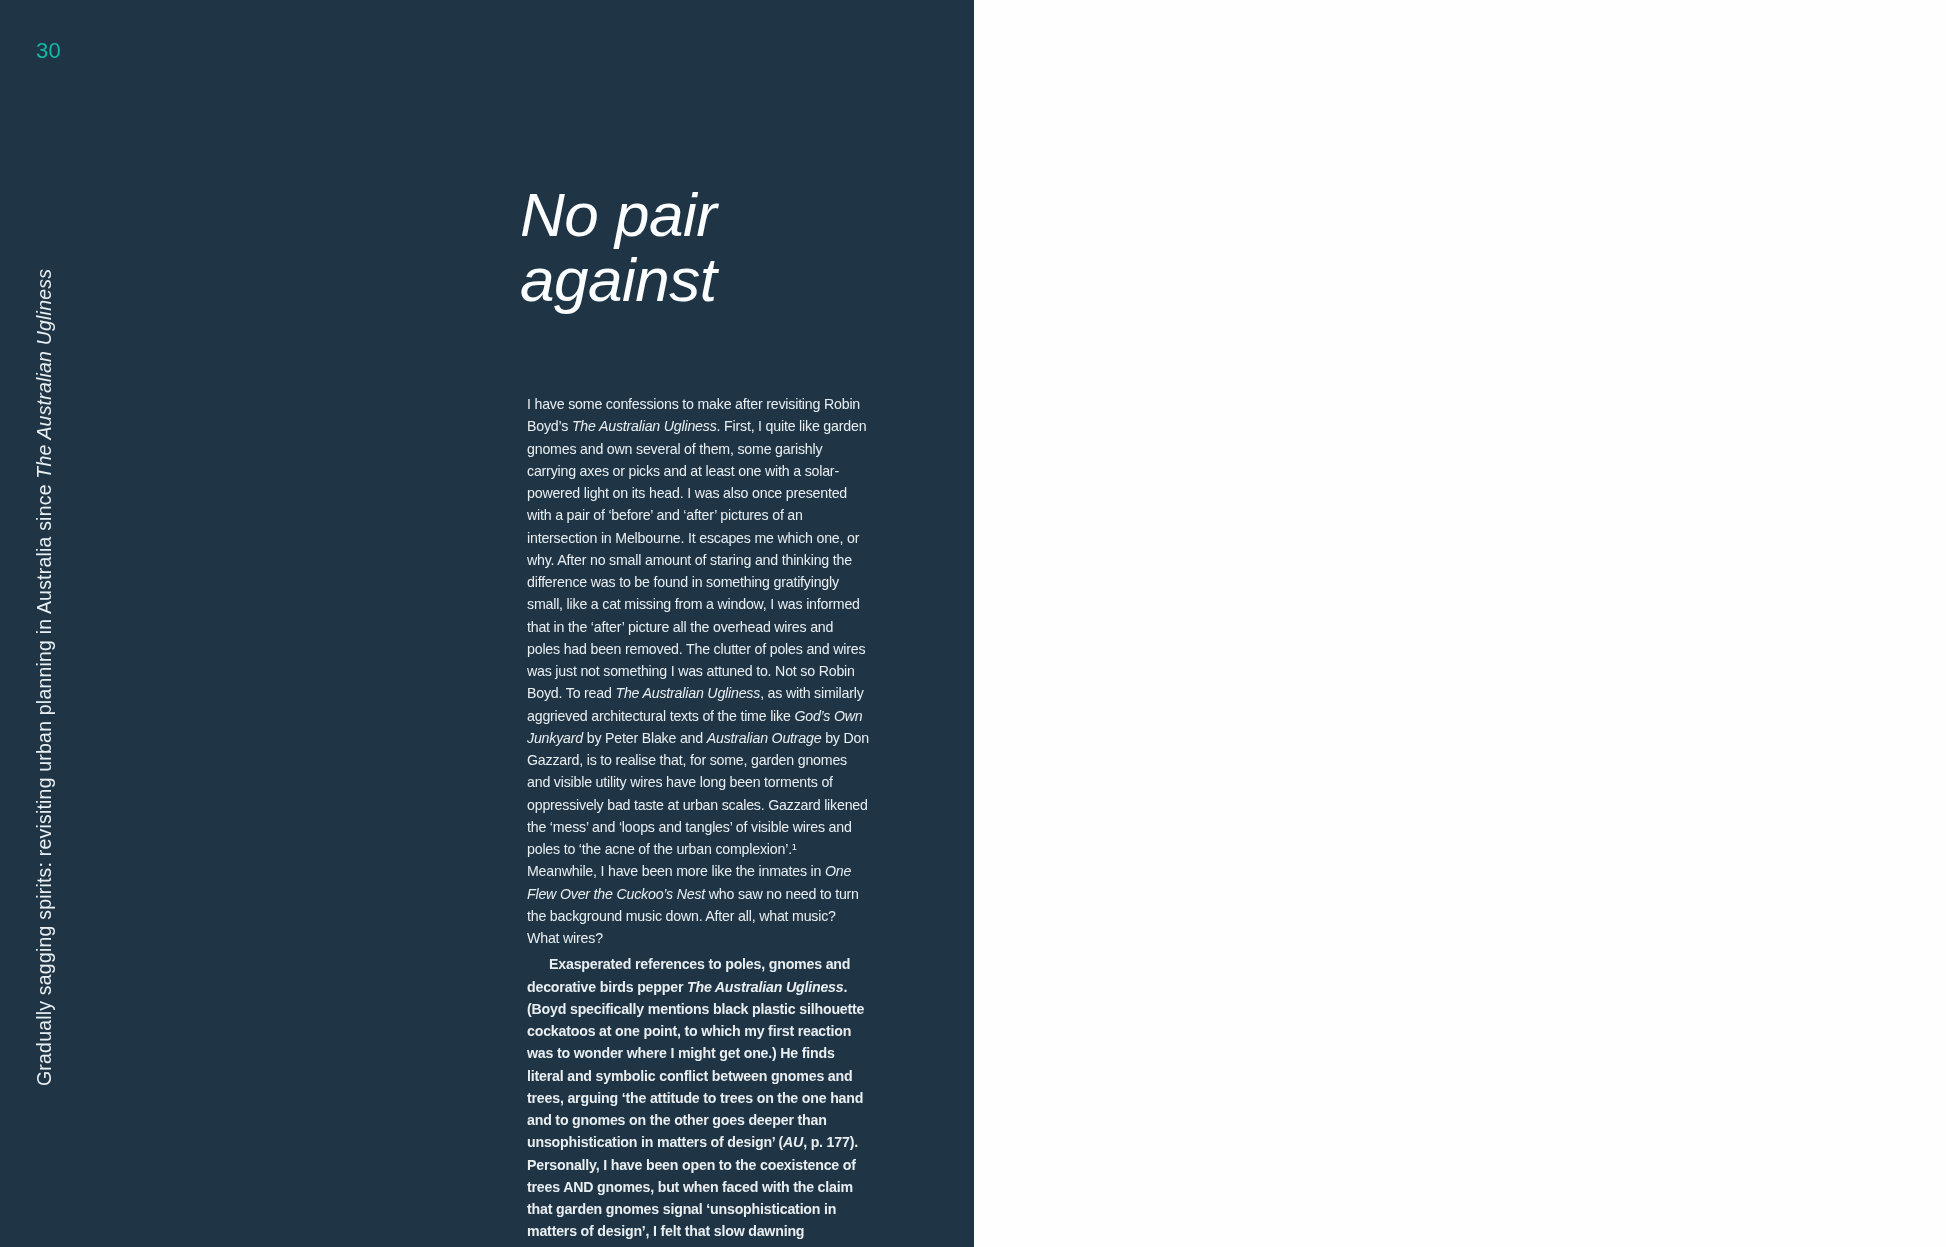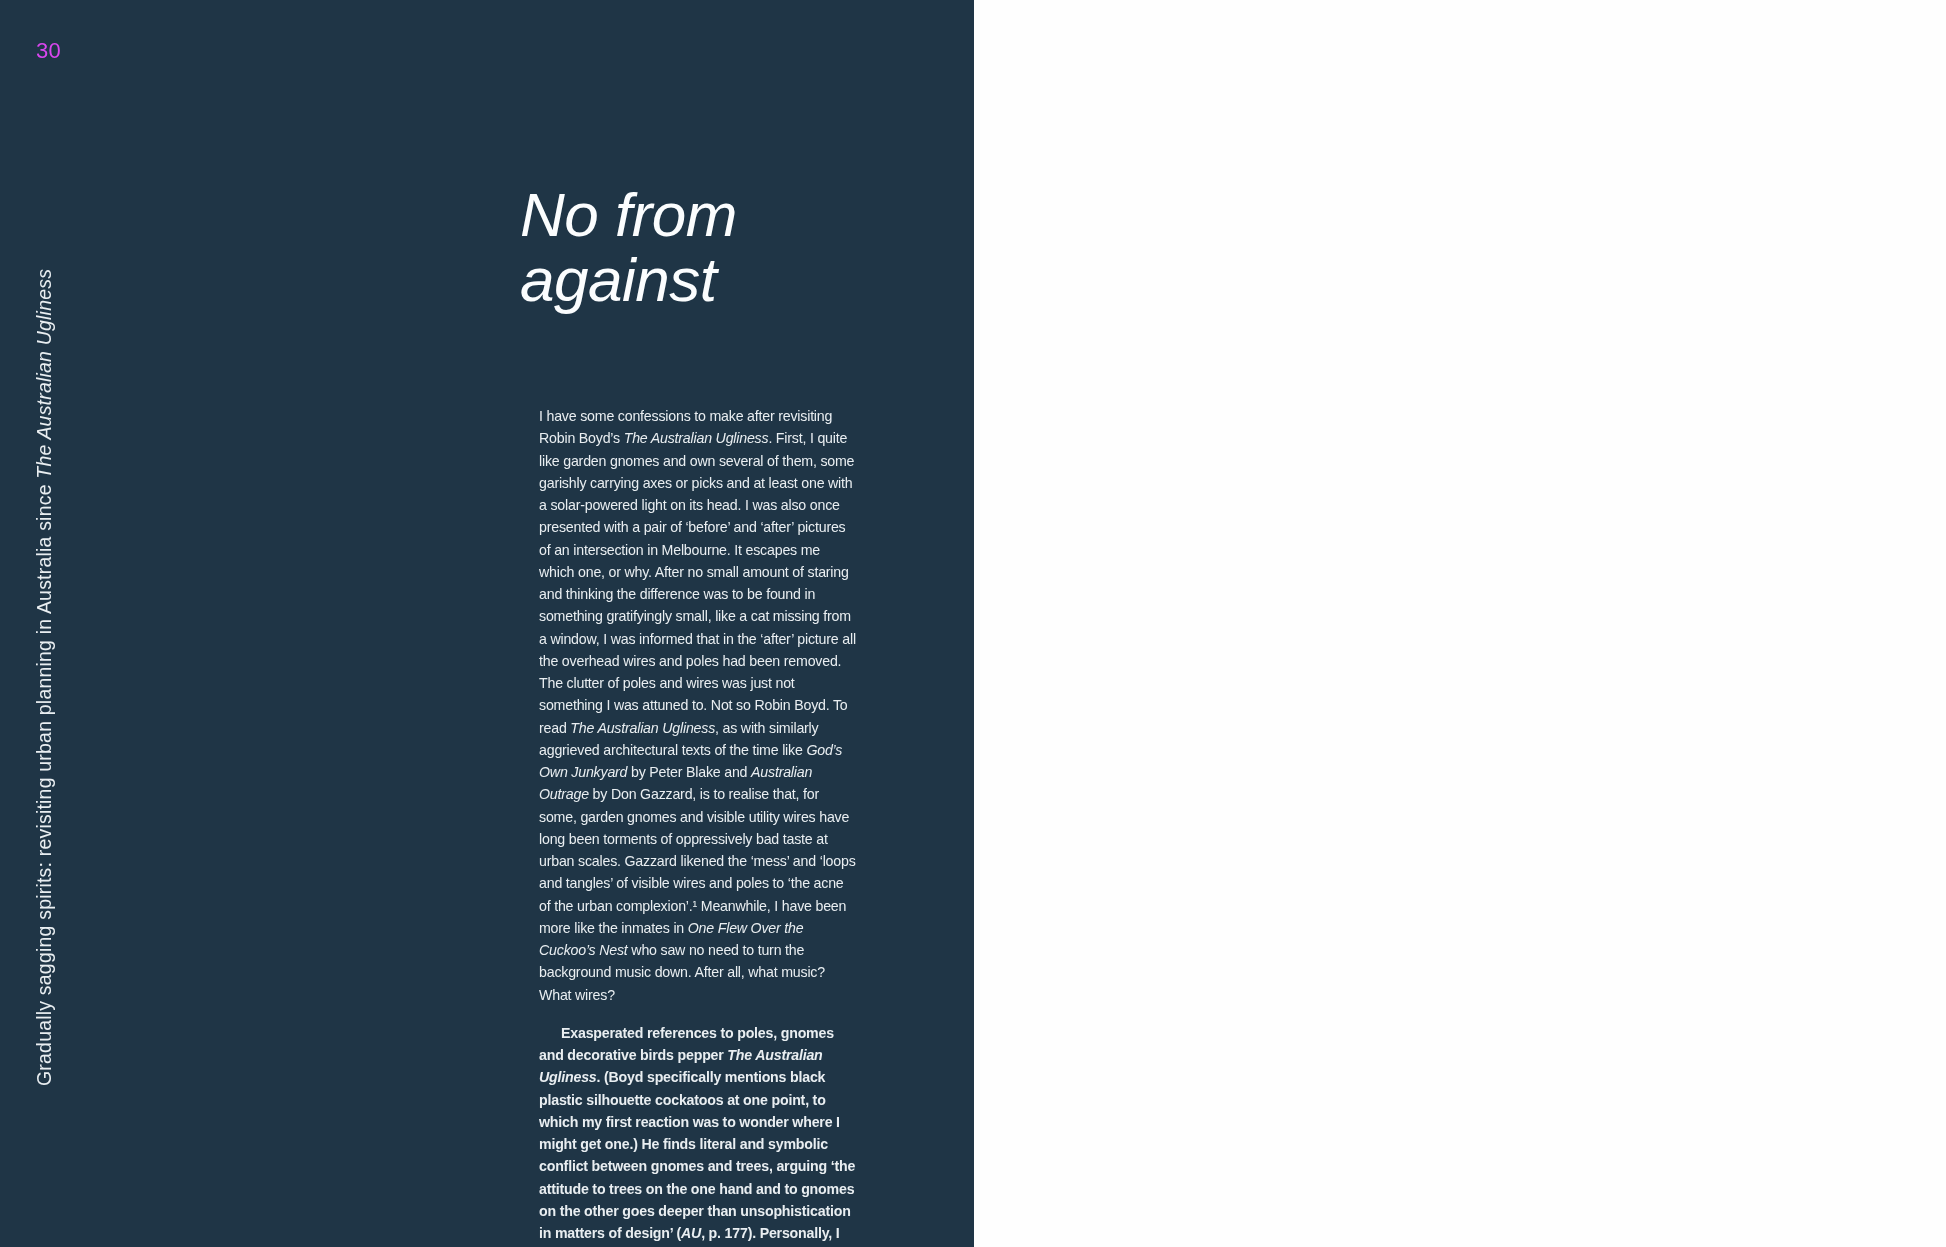--- a/index.html
+++ b/index.html
@@ -17,21 +17,21 @@
     width: 974px; height: 1247px;
     background: #1F3546;
   }
   .page-right {
     position: absolute; left: 974px; top: 0;
     width: 972px; height: 1247px;
     background: #FEFEFE;
   }
   .folio-left {
     position: absolute; left: 36px; top: 38px;
-    color: #d946ef; font-size: 22px; letter-spacing: 0.3px;
+    color: #14b8a6; font-size: 22px; letter-spacing: 0.3px;
   }
   .spine {
     position: absolute; left: 33px; top: 1086px;
     width: 910px; height: 26px;
     transform: rotate(-90deg);
     transform-origin: 0 0;
     color: #E9EEF1;
     font-size: 19.5px; letter-spacing: 0.2px;
     white-space: nowrap;
   }
@@ -42,34 +42,34 @@
     font-size: 62px; line-height: 65px;
     letter-spacing: -0.5px;
   }
   .body-left {
     position: absolute; left: 523px; top: 389px;
     width: 350px;
     color: #E9EEF1;
     font-size: 14.2px; line-height: 22.25px;
     letter-spacing: -0.2px;
   }
-  p.para { margin: 16px; padding: 0; text-indent: 0; }
+  p.para { margin: 4px; padding: 0; text-indent: 0; }
   p.para.indent { text-indent: 22px; font-weight: bold; }
   .it { font-style: italic; }
 </style>
 </head>
 <body>
 
 <div id="spread">
 
   <div class="page-left">
     <div class="folio-left">30</div>
     <div class="spine"><span>Gradually sagging spirits: revisiting urban planning in Australia since </span><span class="it">The Australian Ugliness</span></div>
     <div class="article-title">
-      <div>No from</div>
+      <div>No pair</div>
       <div>against</div>
     </div>
     <div class="body-left">
         <p class="para"><span>I have some confessions to make after revisiting Robin Boyd’s </span><span class="it">The Australian Ugliness</span><span>. First, I quite like garden gnomes and own several of them, some garishly carrying axes or picks and at least one with a solar-powered light on its head. I was also once presented with a pair of ‘before’ and ‘after’ pictures of an intersection in Melbourne. It escapes me which one, or why. After no small amount of staring and thinking the difference was to be found in something gratifyingly small, like a cat missing from a window, I was informed that in the ‘after’ picture all the overhead wires and poles had been removed. The clutter of poles and wires was just not something I was attuned to. Not so Robin Boyd. To read </span><span class="it">The Australian Ugliness</span><span>, as with similarly aggrieved architectural texts of the time like </span><span class="it">God’s Own Junkyard</span><span> by Peter Blake and </span><span class="it">Australian Outrage</span><span> by Don Gazzard, is to realise that, for some, garden gnomes and visible utility wires have long been torments of oppressively bad taste at urban scales. Gazzard likened the ‘mess’ and ‘loops and tangles’ of visible wires and poles to ‘the acne of the urban complexion’.¹ Meanwhile, I have been more like the inmates in </span><span class="it">One Flew Over the Cuckoo’s Nest</span><span> who saw no need to turn the background music down. After all, what music? What wires?</span></p>
         <p class="para indent"><span>Exasperated references to poles, gnomes and decorative birds pepper </span><span class="it">The Australian Ugliness</span><span>. (Boyd specifically mentions black plastic silhouette cockatoos at one point, to which my first reaction was to wonder where I might get one.) He finds literal and symbolic conflict between gnomes and trees, arguing ‘the attitude to trees on the one hand and to gnomes on the other goes deeper than unsophistication in matters of design’ (</span><span class="it">AU</span><span>, p. 177). Personally, I have been open to the coexistence of trees AND gnomes, but when faced with the claim that garden gnomes signal ‘unsophistication in matters of design’, I felt that slow dawning</span></p>
       </div>
   </div>
 
   <div class="page-right">
     

